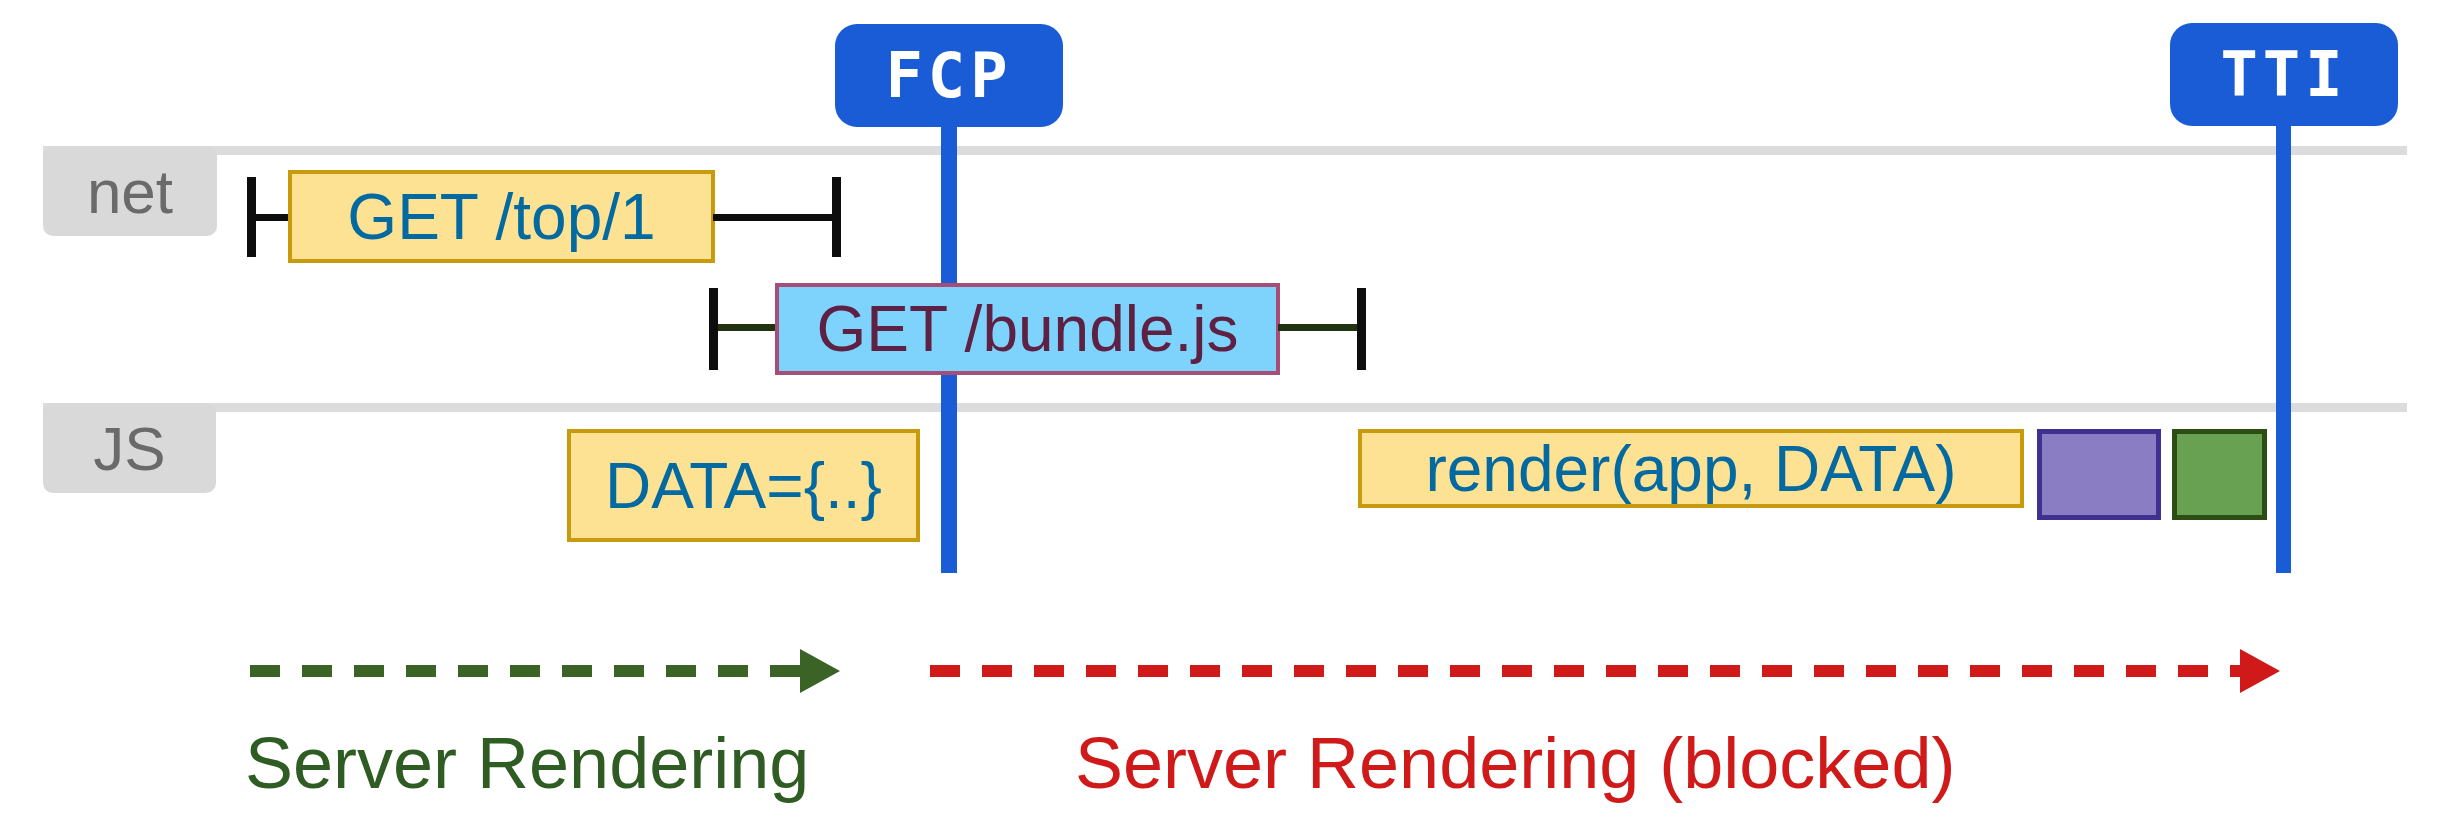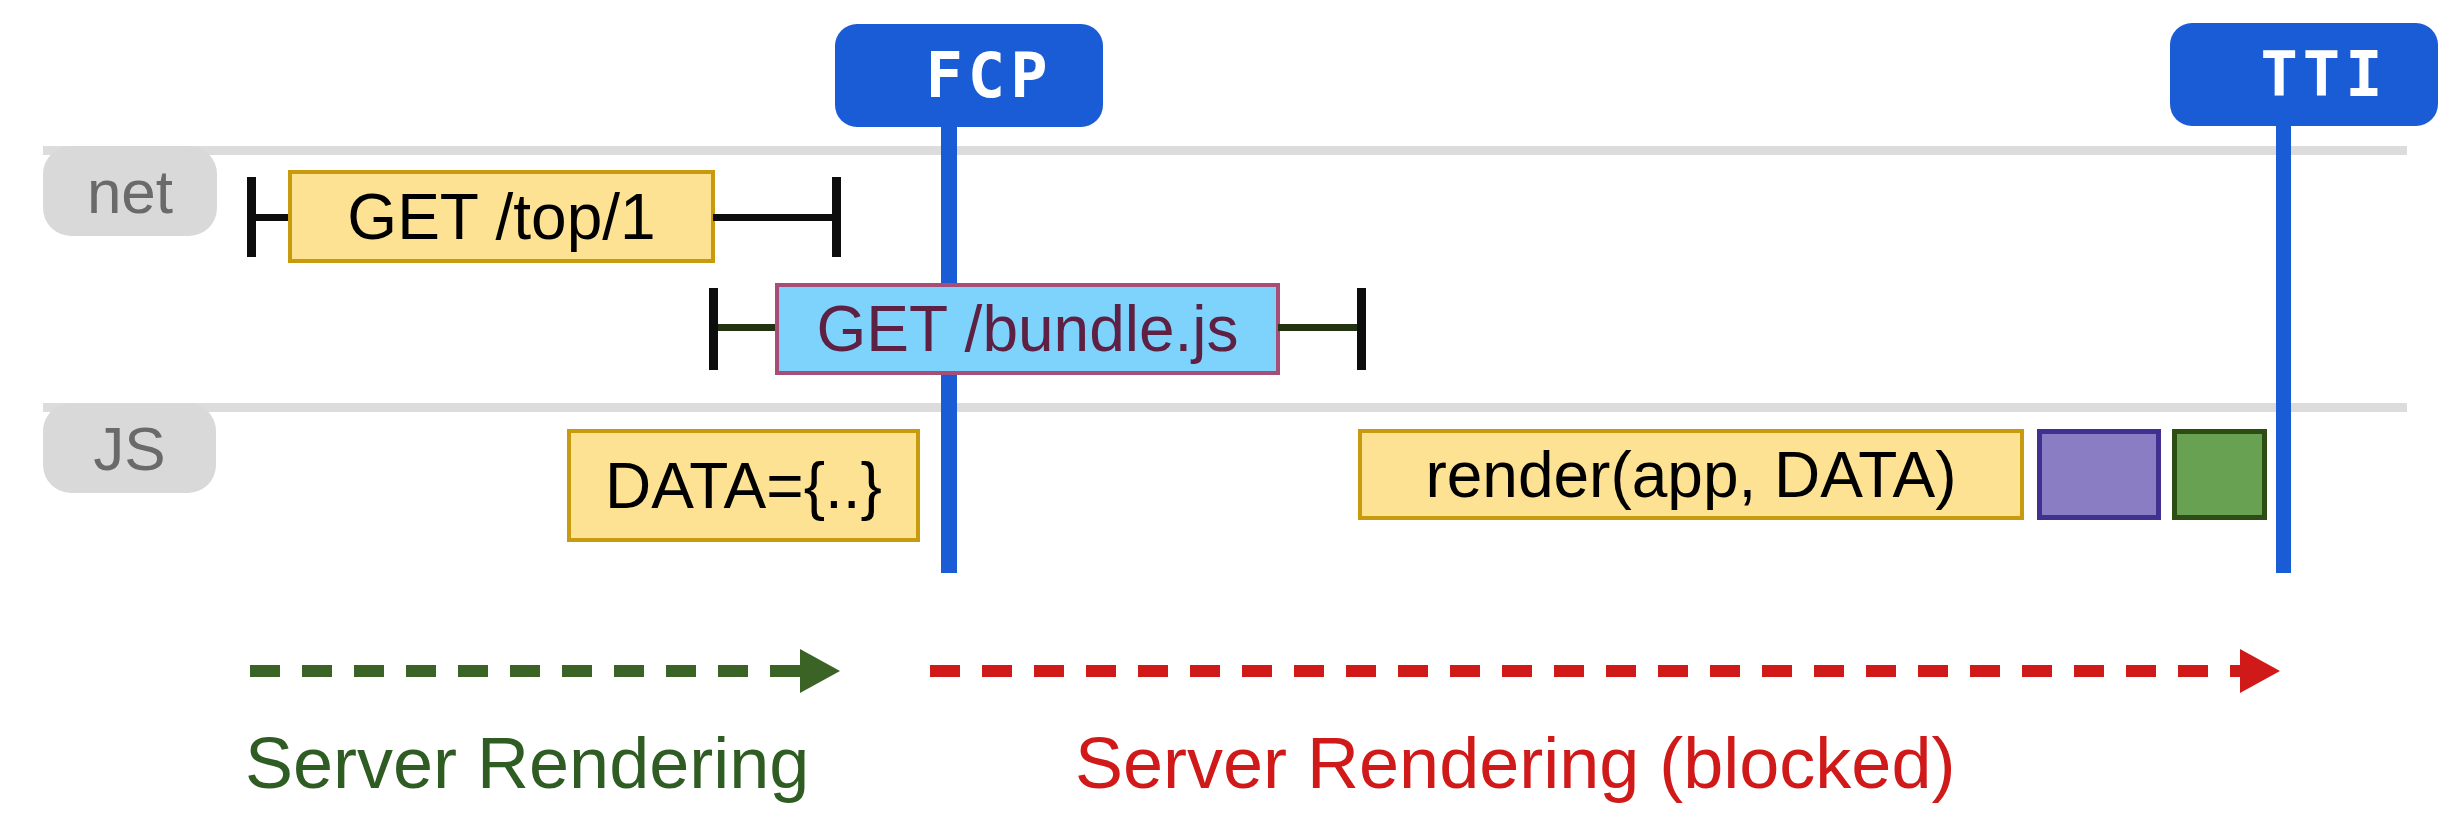--- a/index.html
+++ b/index.html
@@ -7,60 +7,60 @@
     position:relative;width:2440px;height:824px;background:#ffffff;overflow:hidden;
     font-family:"Liberation Sans",sans-serif;
   }
   .abs{position:absolute;}
   
   .lane-line{background:#dcdcdc;height:9px;}
   #net-line{left:43px;top:146px;width:2364px;}
   #js-line{left:43px;top:403px;width:2364px;}
   
   .lane-label{
-    background:#d9d9d9;border-radius:28px;color:#6a6a6a;
+    background:#d9d9d9;border-radius:10px;color:#6a6a6a;
     display:flex;align-items:center;justify-content:center;
     font-size:62px;
   }
   #net-label{left:43px;top:146px;width:174px;height:90px;}
   #js-label{left:43px;top:403px;width:173px;height:90px;}
   
   .marker-line{background:#1a5cd6;}
   #fcp-line{left:941px;top:126px;width:16px;height:447px;}
   #tti-line{left:2276px;top:126px;width:15px;height:447px;}
   
   .marker-badge{
     background:#1a5cd6;border-radius:22px;color:#ffffff;
     display:flex;align-items:center;justify-content:center;
     font-family:"DejaVu Sans Mono",monospace;font-weight:bold;
-    font-size:62px;letter-spacing:5px;padding-left:40px;
+    font-size:62px;letter-spacing:5px;
   }
   #fcp-badge{left:835px;top:24px;width:228px;height:103px;}
   #tti-badge{left:2170px;top:23px;width:228px;height:103px;}
   
   .tick{background:#0d0d0d;width:9px;}
   .whisker{background:#151a0d;height:7px;}
   #req1-tick-l{left:247px;top:177px;height:80px;}
   #req1-whisk-l{left:256px;top:214px;width:34px;background:#0d0d0d;}
   #req1-whisk-r{left:713px;top:214px;width:119px;background:#0d0d0d;}
   #req1-tick-r{left:832px;top:177px;height:80px;}
   #req2-tick-l{left:709px;top:288px;height:82px;}
   #req2-whisk-l{left:718px;top:324px;width:59px;background:#223312;}
   #req2-whisk-r{left:1278px;top:324px;width:80px;background:#223312;}
   #req2-tick-r{left:1357px;top:288px;height:82px;}
   
   .box{
     display:flex;align-items:center;justify-content:center;
     box-sizing:border-box;font-size:64px;
   }
-  .yellow{background:#fde293;border:4px solid #c89b0e;color:#000000;align-items:center;}
+  .yellow{background:#fde293;border:4px solid #c89b0e;color:#0369a1;align-items:center;}
   #req1-box{left:288px;top:170px;width:427px;height:93px;}
   #req2-box{left:775px;top:283px;width:505px;height:92px;background:#7dd3fc;border:4px solid #a64d78;color:#5e2144;}
   #data-box{left:567px;top:429px;width:353px;height:113px;}
-  #render-box{left:1358px;top:429px;width:666px;height:91px;}
+  #render-box{left:1358px;top:429px;width:666px;height:79px;}
   #purple-box{left:2037px;top:429px;width:124px;height:91px;background:#8b7dc3;border:5px solid #40308f;}
   #green-box{left:2172px;top:429px;width:95px;height:91px;background:#68a152;border:5px solid #2c4d14;}
   
   .dash-green{
     left:250px;top:665px;width:552px;height:12px;
     background:repeating-linear-gradient(to right,#3a6325 0 30px,transparent 30px 52px);
   }
   .head-green{
     left:800px;top:649px;width:0;height:0;
     border-left:40px solid #3a6325;border-top:22px solid transparent;border-bottom:22px solid transparent;

